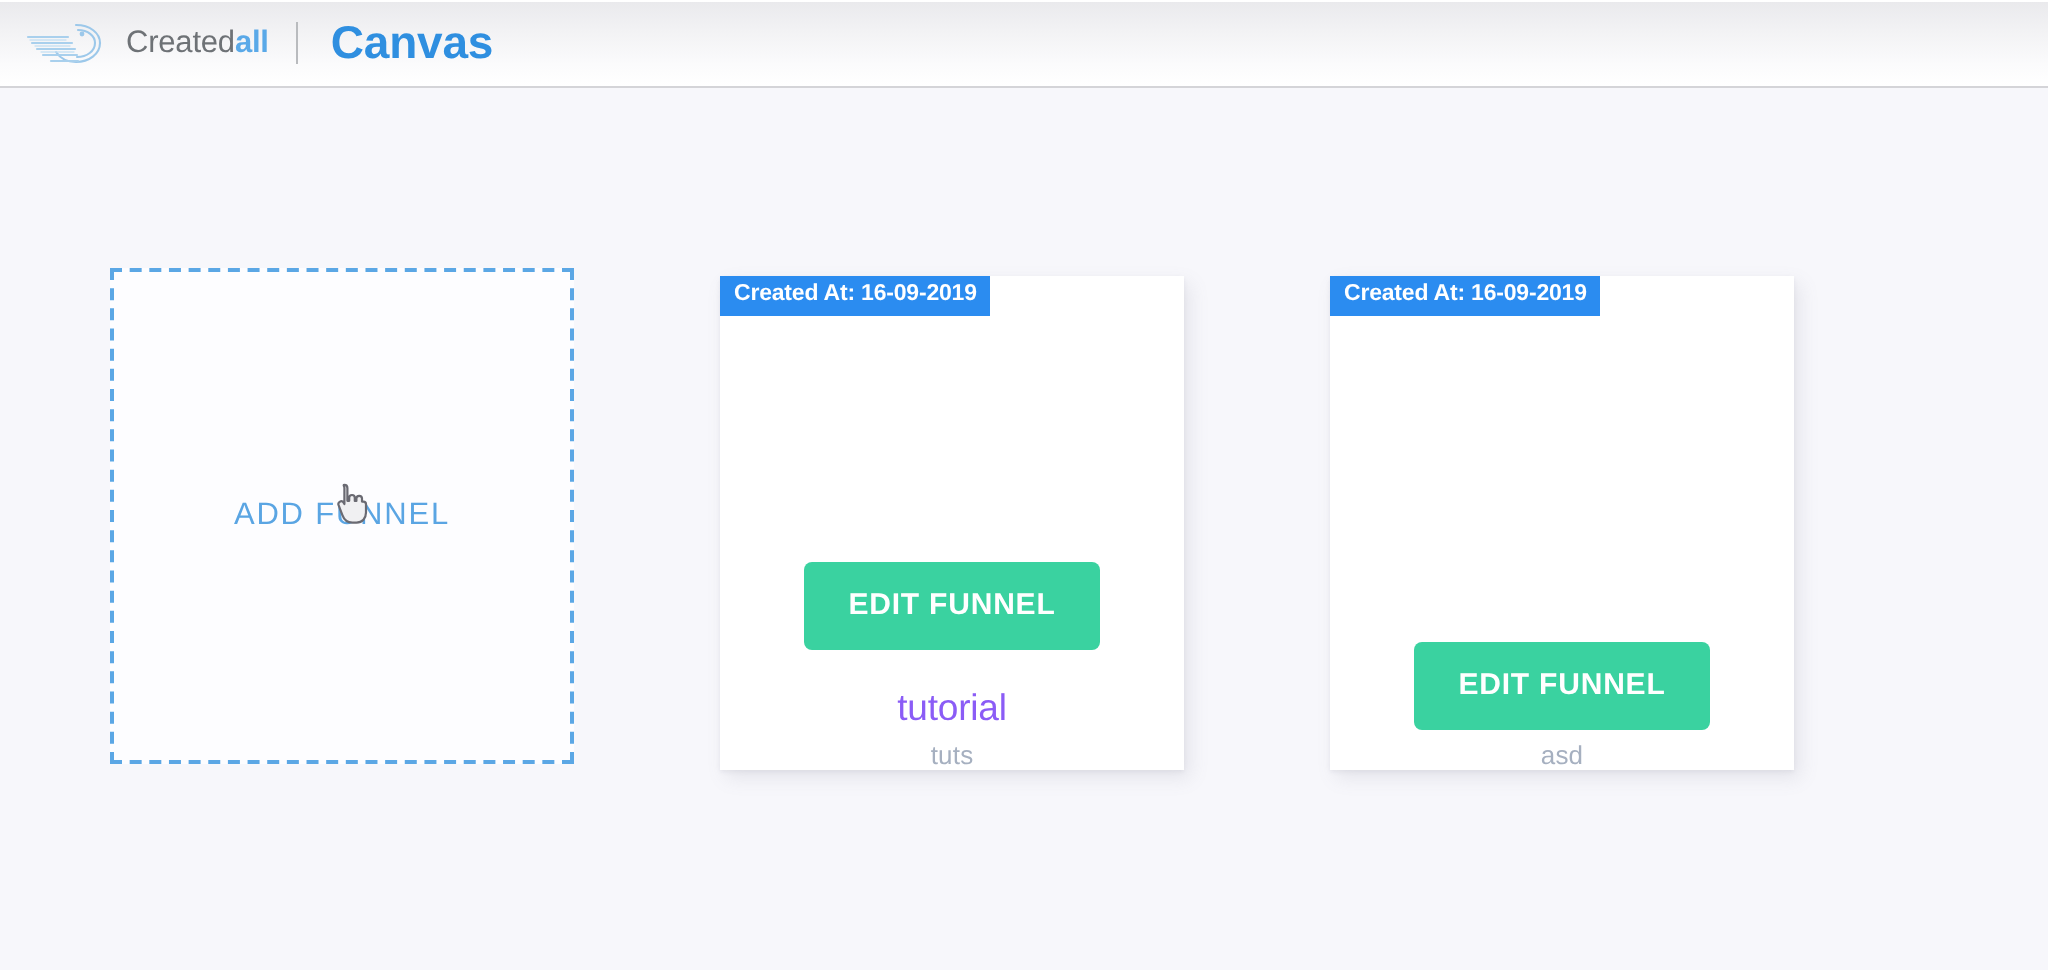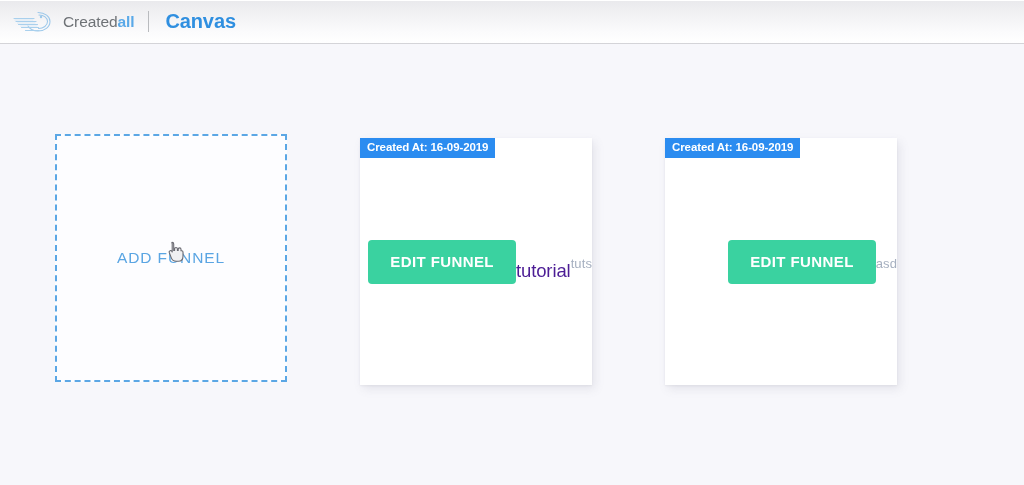--- a/index.html
+++ b/index.html
@@ -52,21 +52,21 @@
   .brand-name .b-blue { color: #5aa9e8; font-weight: bold; }
 
   .brand-divider {
     width: 1px;
     height: 21px;
     background: #b9bbbe;
     margin: 0 9px 0 7px;
   }
 
   .brand-section {
-    font-size: 20px;
+    font-size: 23px;
     font-weight: bold;
     color: #2f8fe0;
     letter-spacing: -0.1px;
   }
 
   
   .canvas {
     position: absolute;
     top: 45px; left: 0;
     width: 1024px;
@@ -129,21 +129,21 @@
     padding: 3px 7px 4px 7px;
     line-height: 1.1;
     white-space: nowrap;
   }
 
   .card-inner {
     position: absolute;
     left: 0; right: 0;
     top: 0; bottom: 0;
     display: flex;
-    flex-direction: row;
+    flex-direction: column;
     align-items: center;
     justify-content: flex-end;
   }
 
   .edit-funnel-btn {
     background: #3ad2a0;
     color: #ffffff;
     border: none;
     border-radius: 4px;
     font-family: "Liberation Sans", sans-serif;
@@ -152,21 +152,21 @@
     letter-spacing: 0.4px;
     padding: 14px 22px 15px 22px;
     cursor: pointer;
     line-height: 1;
     min-width: 122px;
   }
 
   .card-title {
     margin-top: 19px;
     font-size: 18.5px;
-    color: #4c1d95;
+    color: #8b5cf6;
     letter-spacing: -0.1px;
     line-height: 1.1;
     text-align: center;
   }
 
   .card-subtitle {
     margin-top: 6px;
     font-size: 13px;
     color: #a6b0c0;
     letter-spacing: 0.1px;

